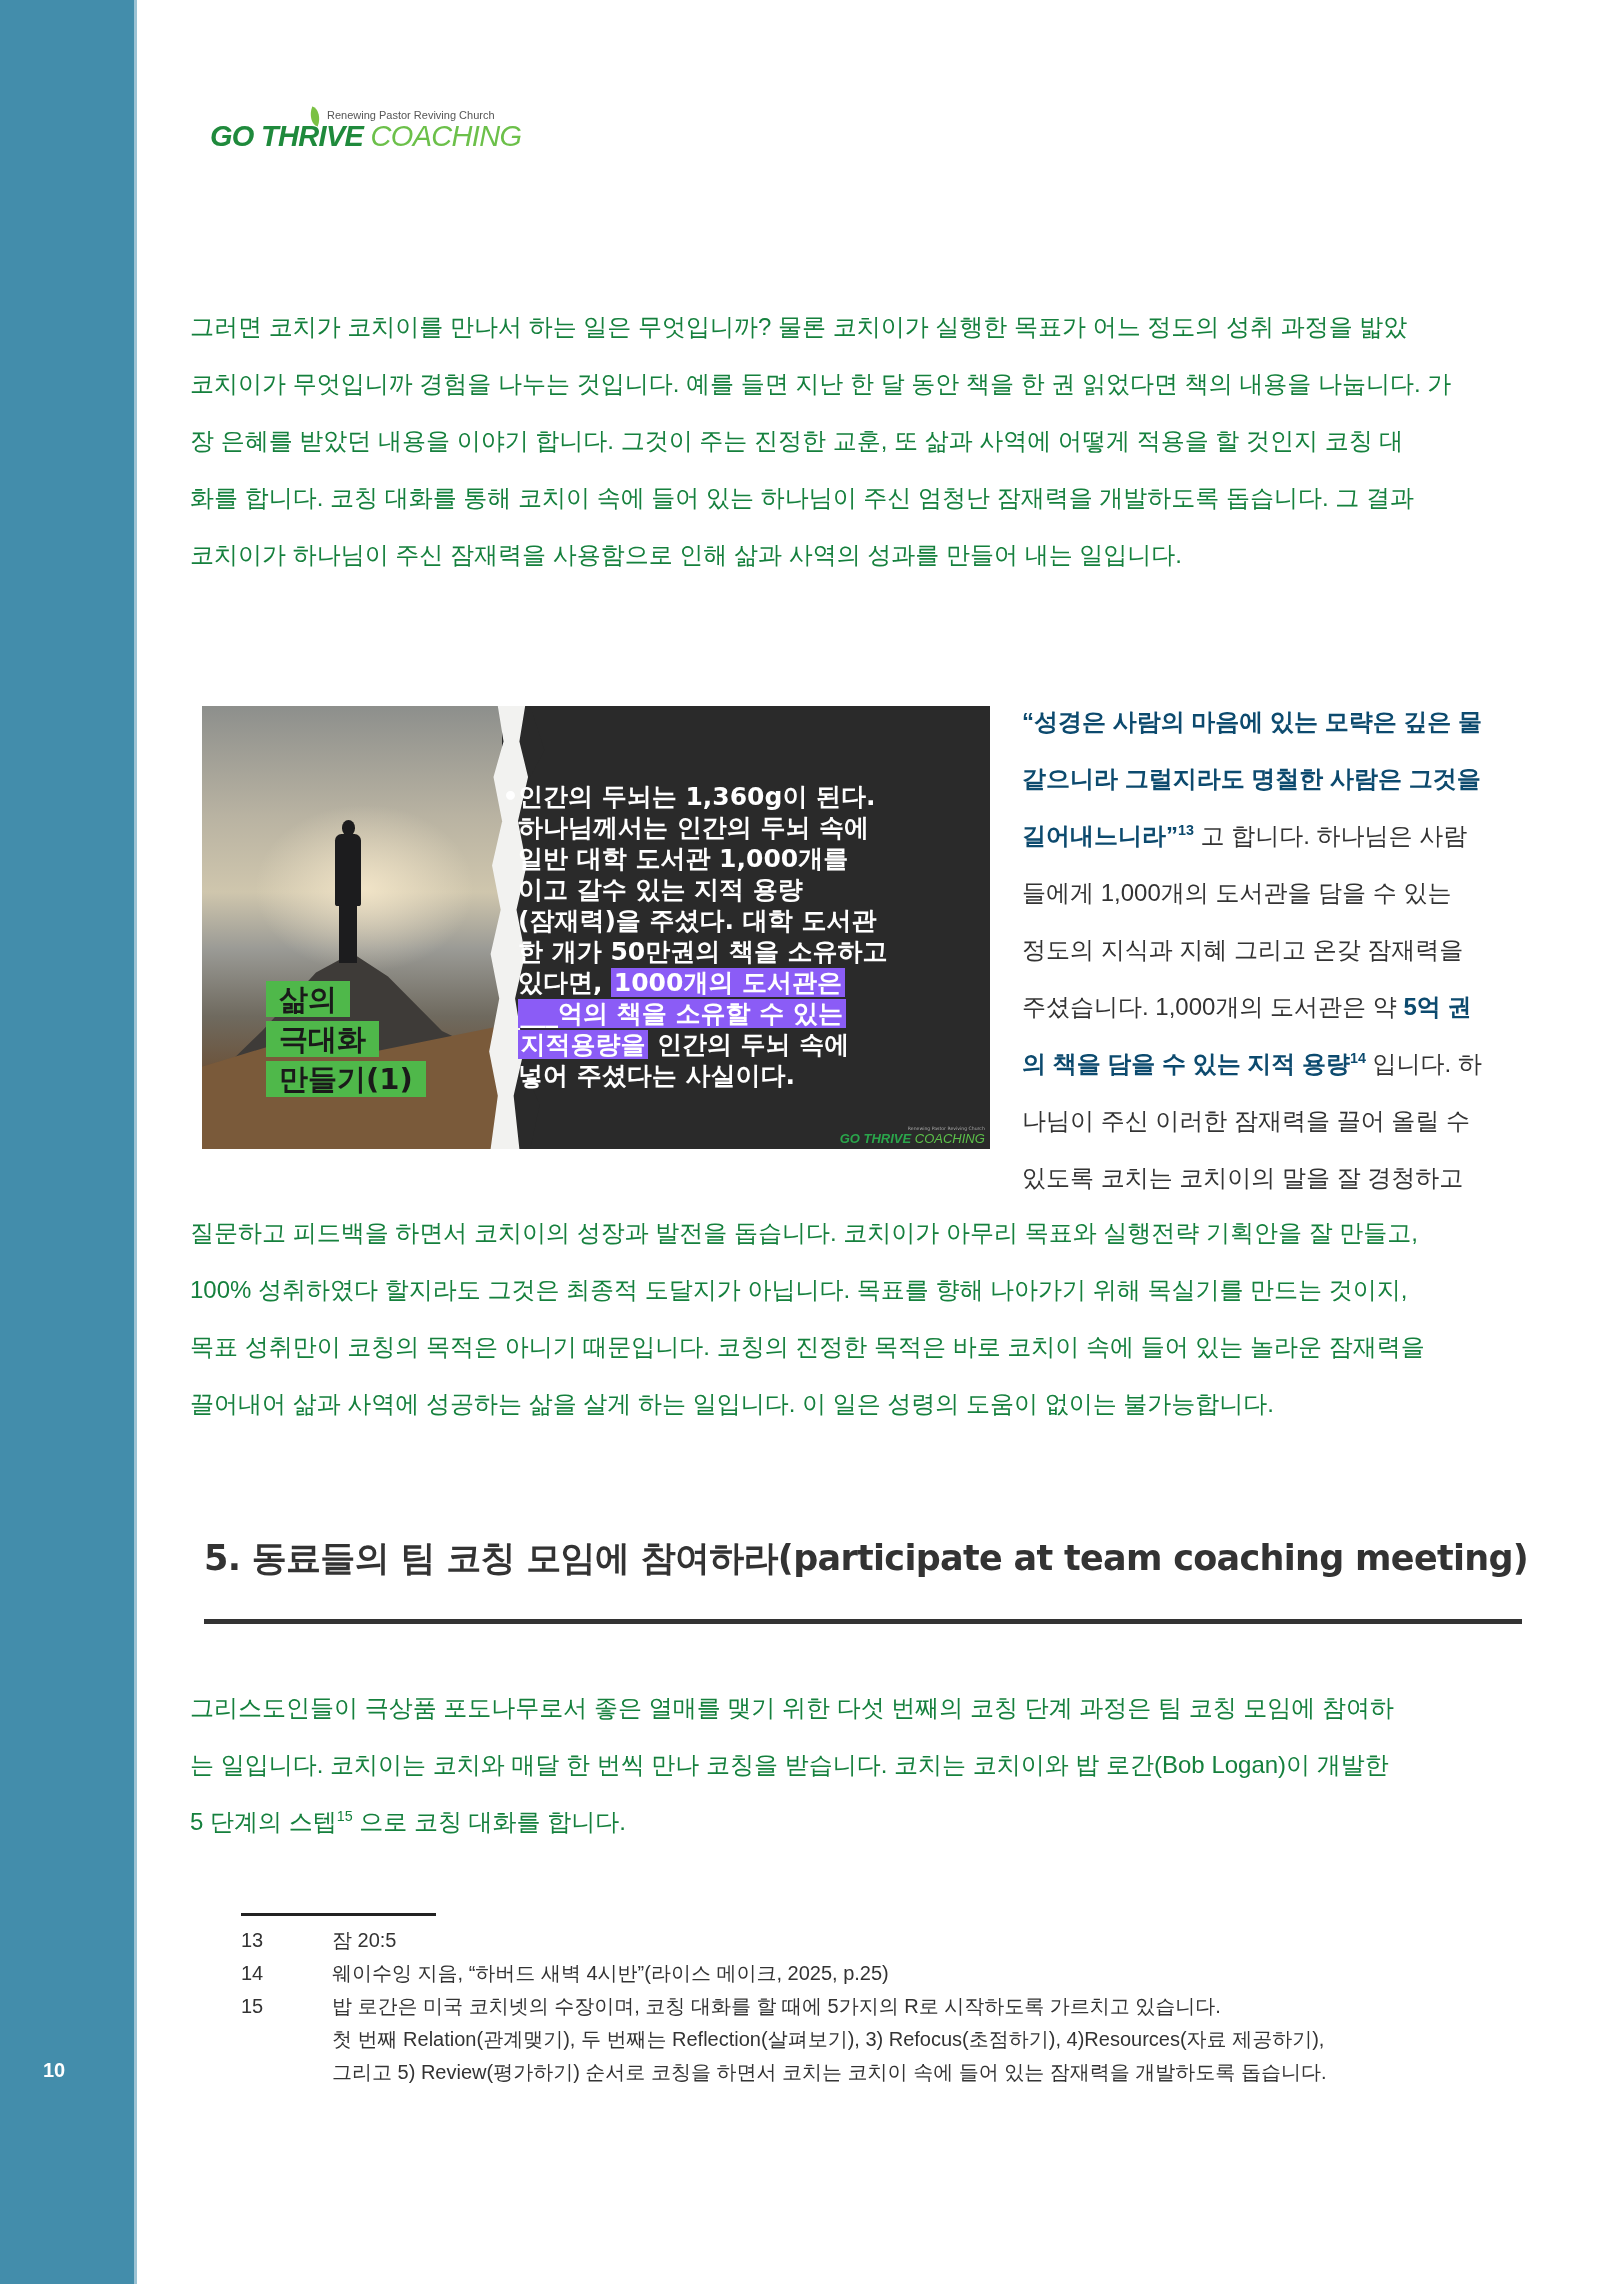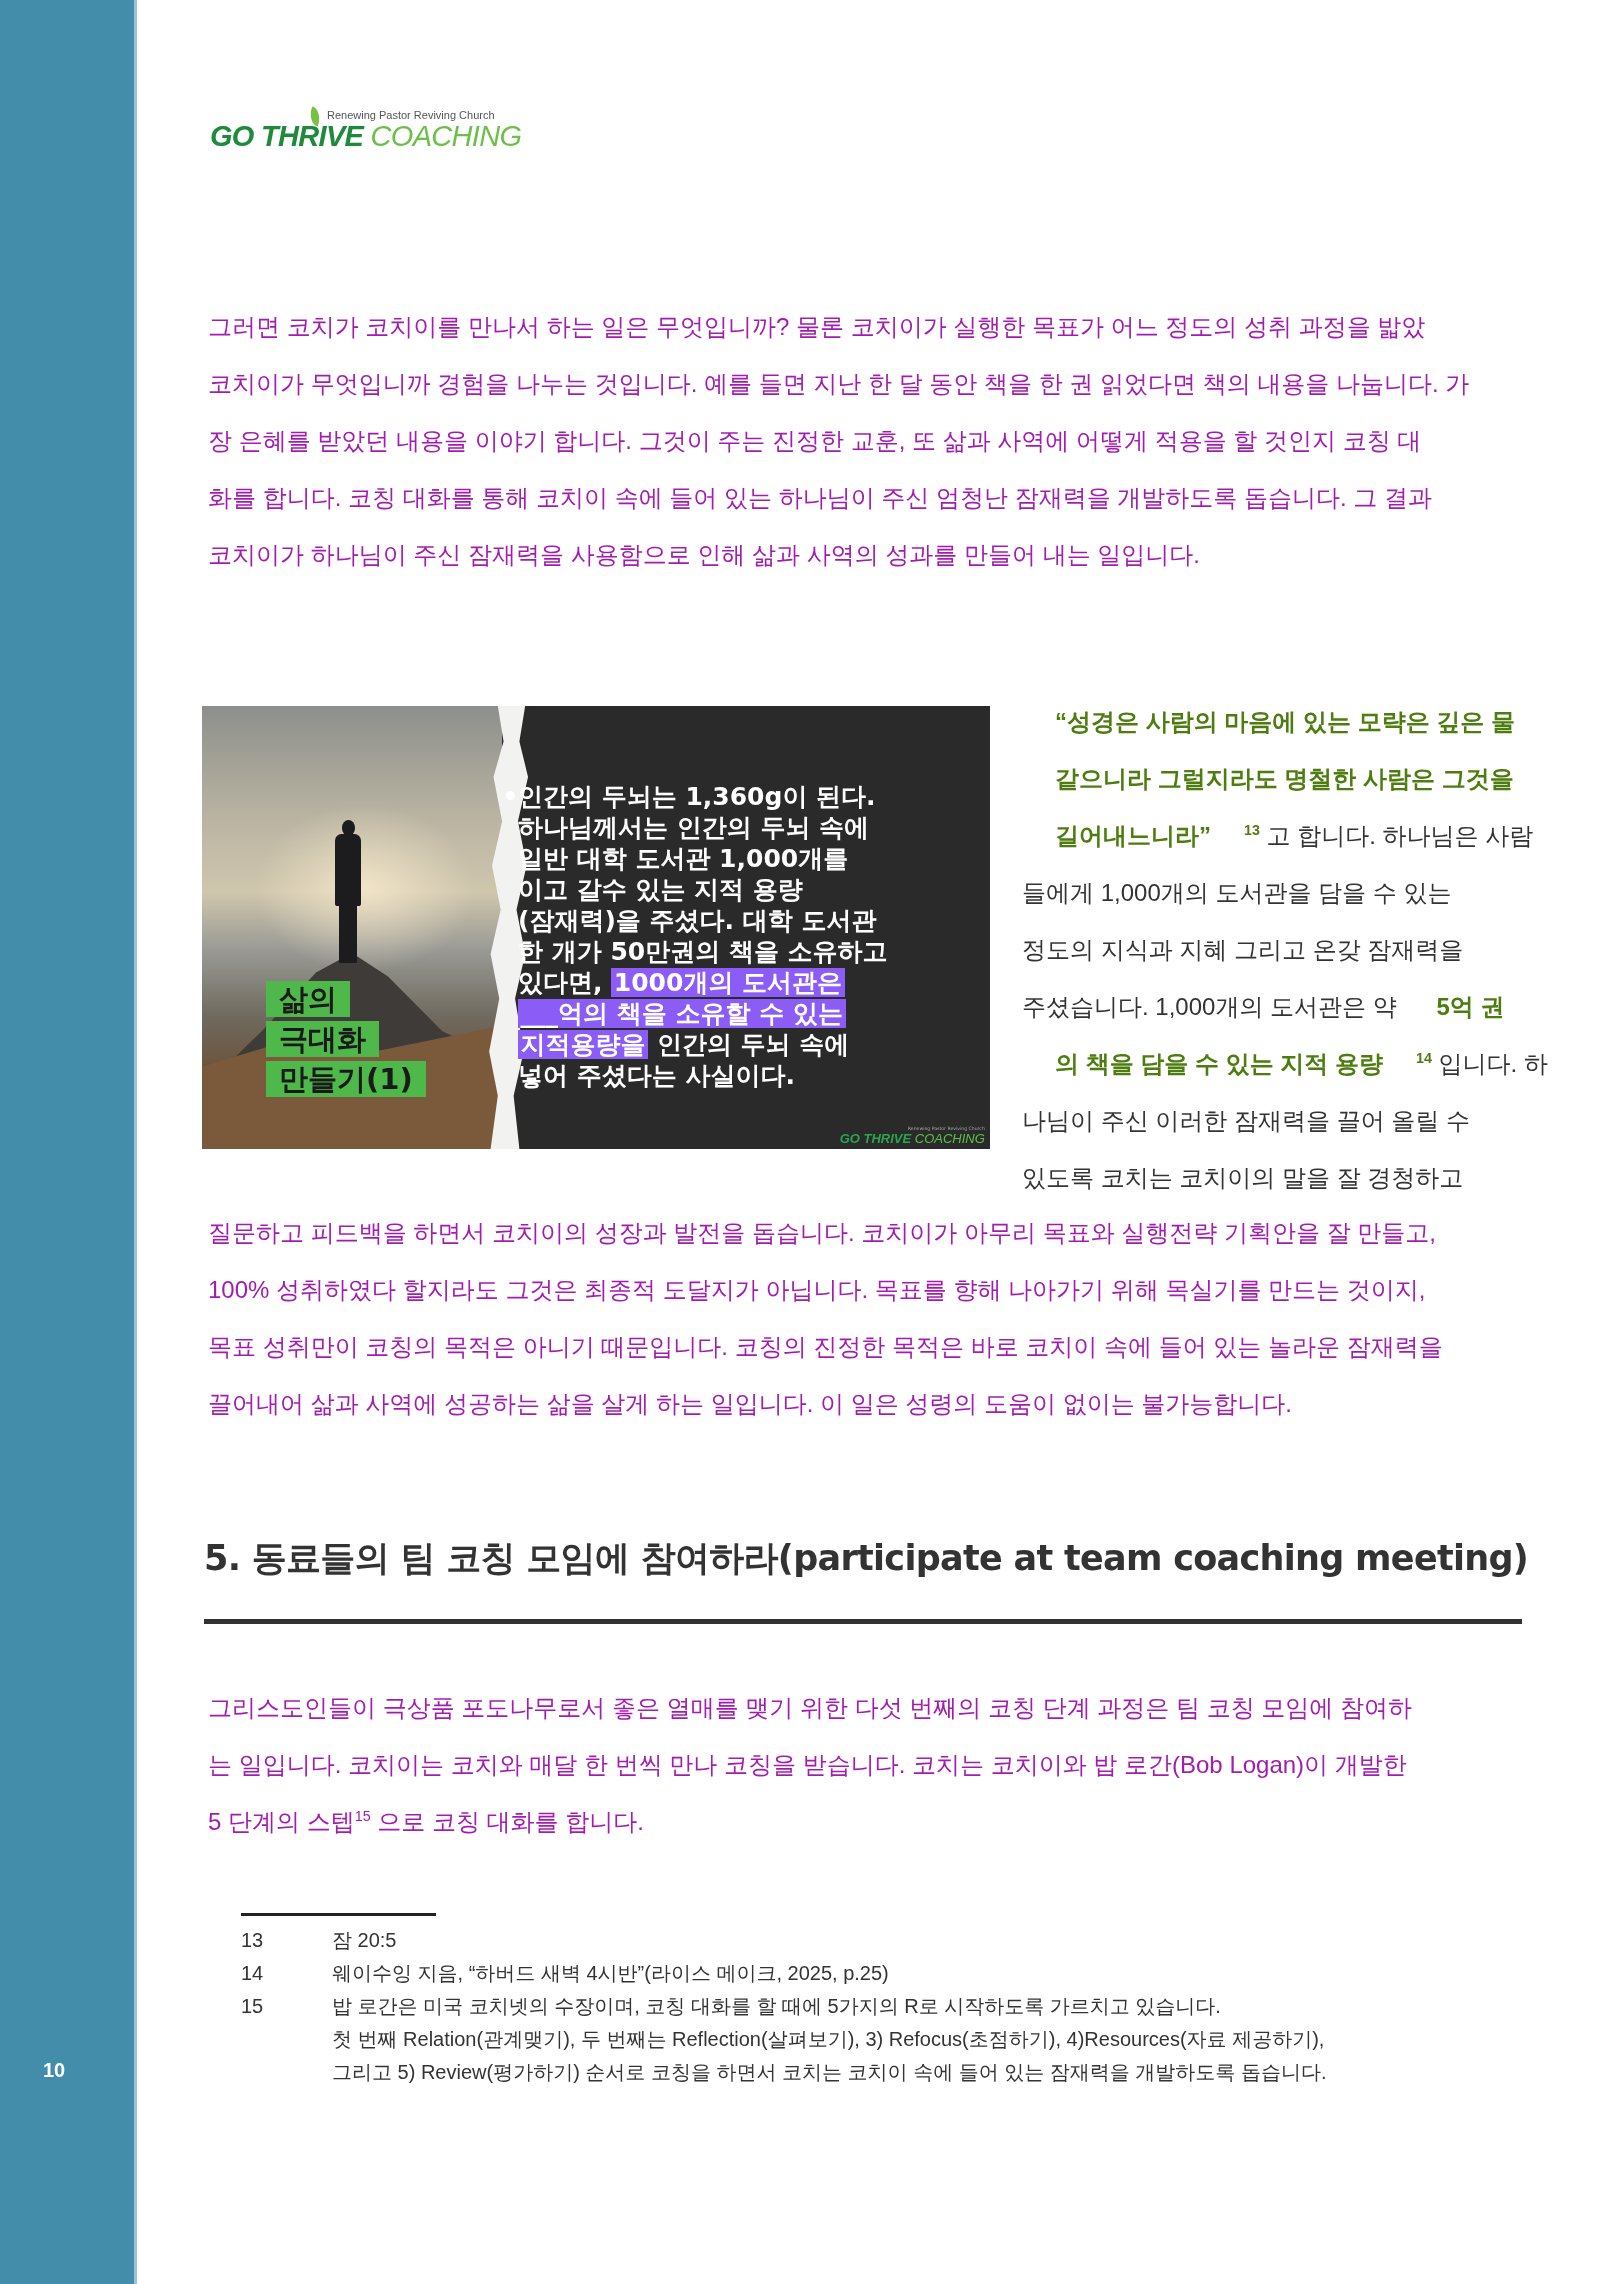--- a/index.html
+++ b/index.html
@@ -11,21 +11,21 @@
   .sidebar-strip { position:absolute; left:134px; top:0; width:3.3px; height:2284px; background:#9cc3d4; }
   .page-number { position:absolute; left:43px; top:2059px; width:39px; color:#fff; font-weight:bold; font-size:20px; font-family:Liberation Sans, sans-serif; }
 
   .logo { position:absolute; left:210px; top:104px; }
   .logo-tag { position:absolute; left:117px; top:5.2px; font-size:11px; color:#555; white-space:nowrap; font-family:"Liberation Sans", sans-serif; }
   .logo-leaf { position:absolute; left:99px; top:3.9px; width:11.7px; height:17px; background:#7ac143; border-radius:0 100% 0 100%; transform:rotate(20deg); }
   .logo-main { position:absolute; left:0; top:15.6px; font-size:29px; white-space:nowrap; font-style:italic; font-family:"Liberation Sans", sans-serif; letter-spacing:-0.7px; }
   .logo-go { color:#1f8a3c; font-weight:bold; }
   .logo-coach { color:#6cc04a; }
 
-  .para { position:absolute; left:208px; width:1318px; font-size:24px; line-height:57px; color:#a21caf; text-align:justify; font-family:"Liberation Sans", sans-serif; }
+  .para { position:absolute; left:190px; width:1318px; font-size:24px; line-height:57px; color:#15803d; text-align:justify; font-family:"Liberation Sans", sans-serif; }
   .line { display:block; white-space:nowrap; }
 
   .figure { position:absolute; left:202px; top:706px; width:788px; height:443px; overflow:hidden; background:#2a2a2a; }
   .fig-photo { position:absolute; left:0; top:0; width:300px; height:443px;
     background: linear-gradient(180deg, #8d8f8c 0%, #b9b3a2 25%, #cfc6ad 42%, #9a9a95 55%, #6f6a5f 70%, #6b4e33 85%, #4d3420 100%); }
   .fig-sun { position:absolute; left:52px; top:98px; width:221px; height:169px; background:radial-gradient(ellipse at center, rgba(255,240,210,0.7) 0%, rgba(255,240,210,0) 70%); }
   .fig-mountain { position:absolute; left:0; top:247px; width:300px; height:195px; background:#3e3b38; clip-path:polygon(0 70%, 20% 40%, 38% 10%, 50% 0, 62% 12%, 80% 40%, 100% 55%, 100% 100%, 0 100%); }
   .fig-hill { position:absolute; left:0; top:306px; width:300px; height:137px; background:#7a5a3a; clip-path:polygon(0 40%, 30% 20%, 55% 30%, 100% 10%, 100% 100%, 0 100%); }
   .fig-person { position:absolute; left:132px; top:114px; width:29px; height:143px; }
   .fig-person .head { position:absolute; left:7.8px; top:0; width:13px; height:15.6px; background:#1c1c1e; border-radius:50%; }
@@ -40,21 +40,21 @@
   .fig-text .l { display:block; white-space:nowrap; }
   .fig-text .red { background:#8b5cf6; padding:0 2.6px; }
   .fig-text .bullet { position:absolute; left:-15.6px; top:0; }
   .fig-logo { position:absolute; right:5.2px; bottom:2.6px; text-align:right; }
   .fig-logo .tag { font-size:4.6px; color:#aaa; }
   .fig-logo .main { font-size:13px; font-style:italic; white-space:nowrap; font-family:"Liberation Sans", sans-serif; }
   .fig-logo .g { color:#2aa54b; font-weight:bold; }
   .fig-logo .c { color:#5cc14a; }
 
   .side-col { position:absolute; left:1022px; top:693px; width:501px; font-size:24px; line-height:57px; color:#333; font-family:"Liberation Sans", sans-serif; text-align:justify; }
-  .accent { color:#4d7c0f; font-weight:bold;margin-left:33px; }
+  .accent { color:#0c4a6e; font-weight:bold; }
   sup { font-size:14.3px; line-height:0; vertical-align:super; }
 
   .section-title { position:absolute; left:204px; top:1535px; font-size:35px; font-weight:bold; color:#333; white-space:nowrap; font-family:"DejaVu Sans", sans-serif; letter-spacing:-0.7px; }
   .section-rule { position:absolute; left:204px; top:1619px; width:1318px; height:4.6px; background:#333; }
 
   .fn-rule { position:absolute; left:241px; top:1913px; width:195px; height:3.3px; background:#222; }
   .footnotes { position:absolute; left:241px; top:1924px; font-size:20px; line-height:33px; color:#333; font-family:"Liberation Sans", sans-serif; }
   .fn { position:relative; }
   .fn-num { position:absolute; left:0; top:0; }
   .fn-text { margin-left:91px; white-space:nowrap; }

